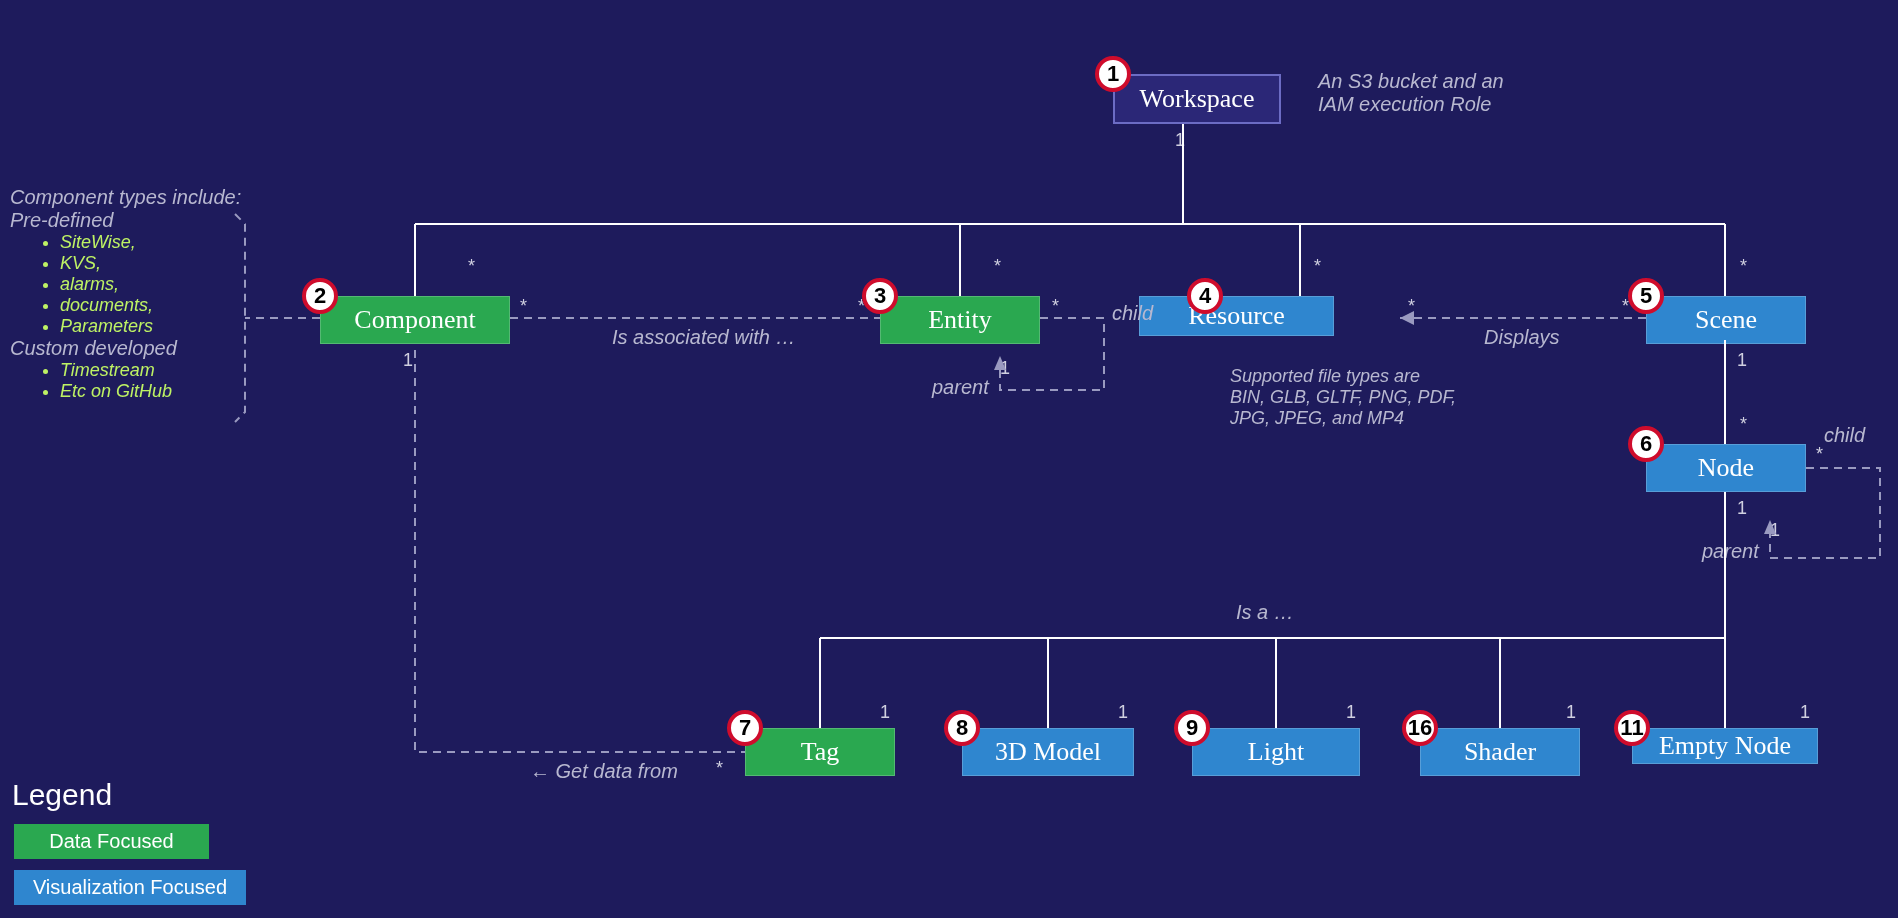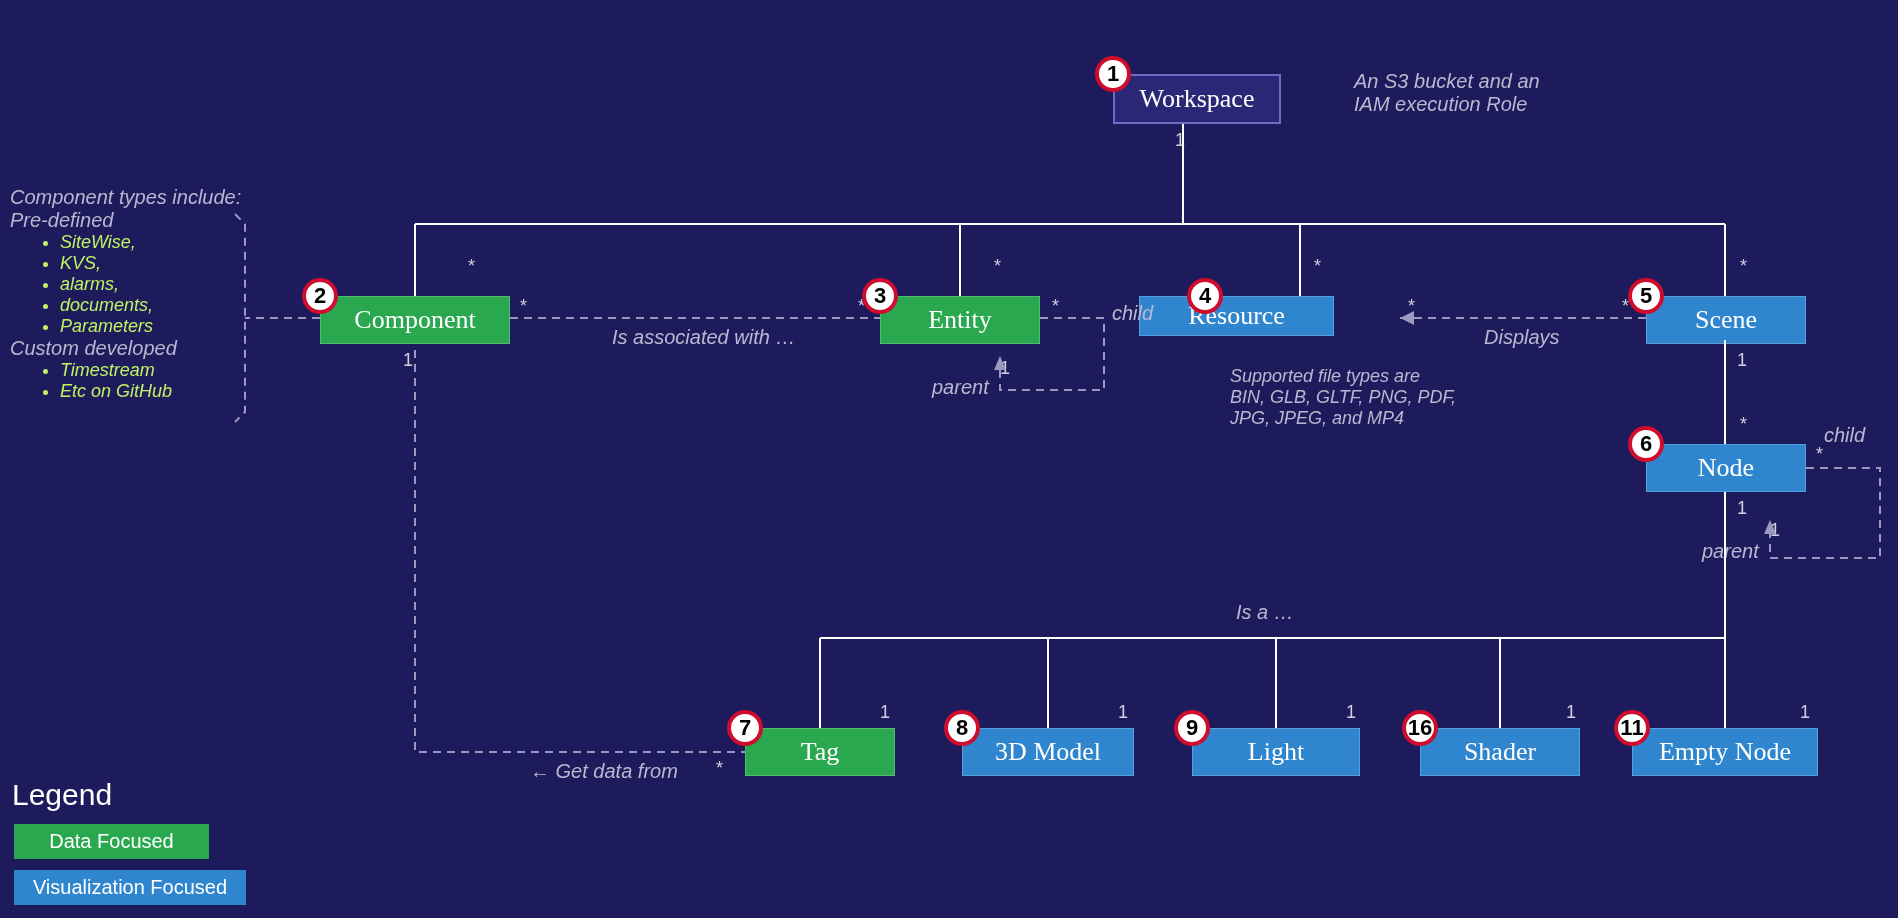--- a/index.html
+++ b/index.html
@@ -187,21 +187,21 @@
     <span>9</span>
   </div>
 
 <div class="node blue" style="left:1420px; top:728px; width:160px; height:48px;">
   <span>Shader</span>
 </div>
 <div class="badge" style="left:1402px; top:710px;">
     <span>16</span>
   </div>
 
-<div class="node blue" style="left:1632px; top:728px; width:186px; height:48px;">
+<div class="node blue" style="left:1632px; top:728px; width:186px; height:36px;">
   <span>Empty Node</span>
 </div>
 <div class="badge" style="left:1614px; top:710px;">
     <span>11</span>
   </div>
 
 <span class="txt card" style="left:1175px; top:130px;">1</span>
 
 <span class="txt card" style="left:468px; top:256px;">*</span>
 <span class="txt card" style="left:994px; top:256px;">*</span>
@@ -236,21 +236,21 @@
 
 <span class="ann" style="left:612px; top:326px;">Is associated with …</span>
 <span class="ann" style="left:1484px; top:326px;">Displays</span>
 <span class="ann" style="left:1236px; top:590px;margin-top:11px;">Is a …</span>
 <span class="ann" style="left:530px; top:760px;">← Get data from</span>
 <span class="ann" style="left:1112px; top:302px;">child</span>
 <span class="ann" style="left:932px; top:376px;">parent</span>
 <span class="ann" style="left:1824px; top:424px;">child</span>
 <span class="ann" style="left:1702px; top:540px;">parent</span>
 
-<div class="ann" style="left:1354px; top:70px;">
+<div class="ann" style="left:1318px; top:70px;">
   <div>An S3 bucket and an</div>
   <div>IAM execution Role</div>
 </div>
 <div class="ann" style="left:1230px; top:366px; font-size:18px;">
   <div>Supported file types are</div>
   <div>BIN, GLB, GLTF, PNG, PDF,</div>
   <div>JPG, JPEG, and MP4</div>
 </div>
 
 <div class="ann" style="left:10px; top:186px; font-style:italic;">

